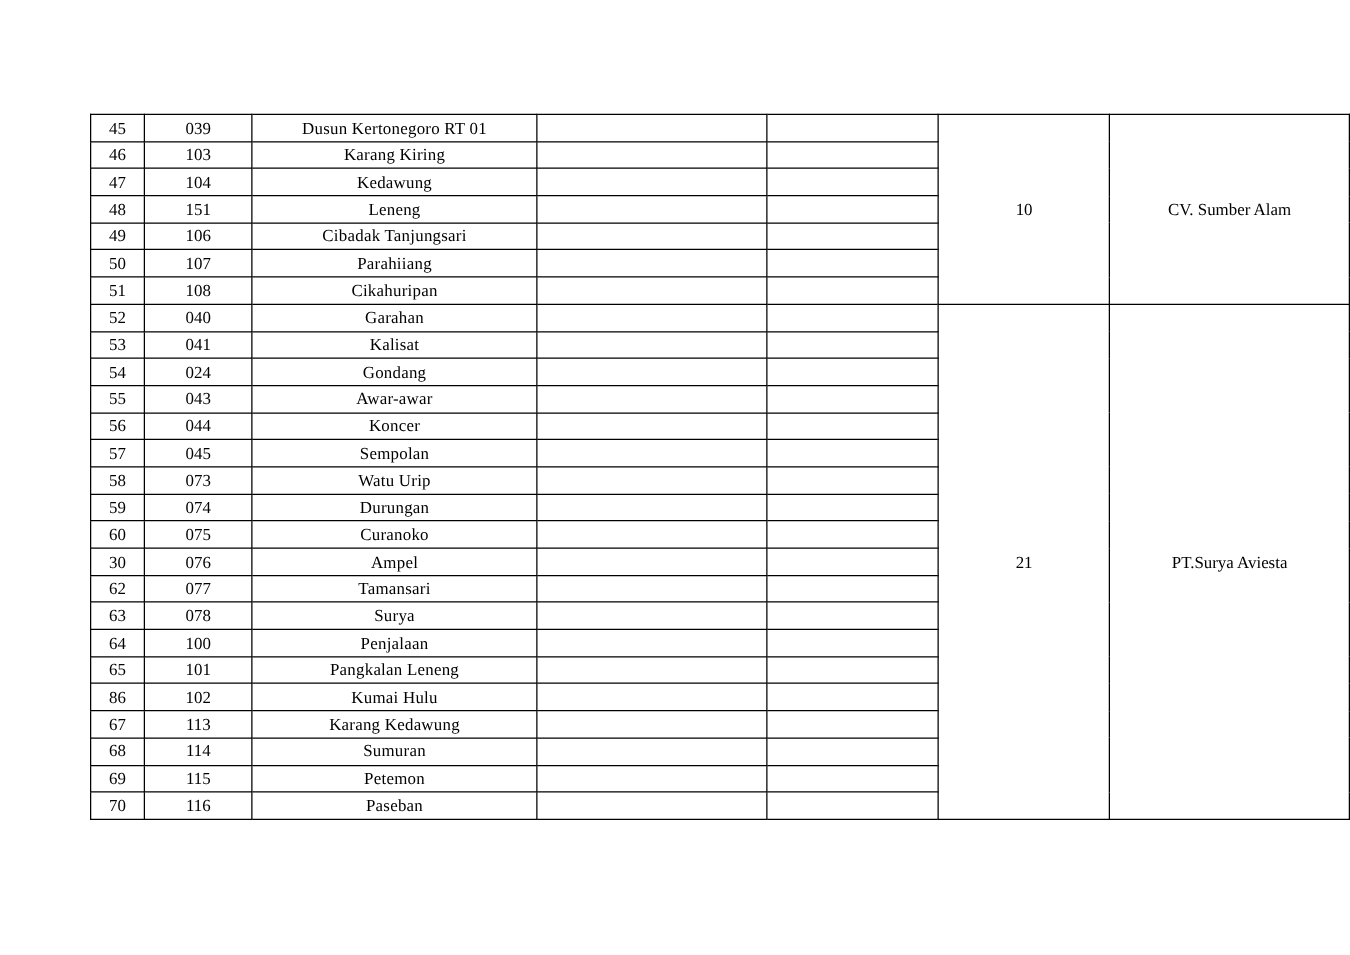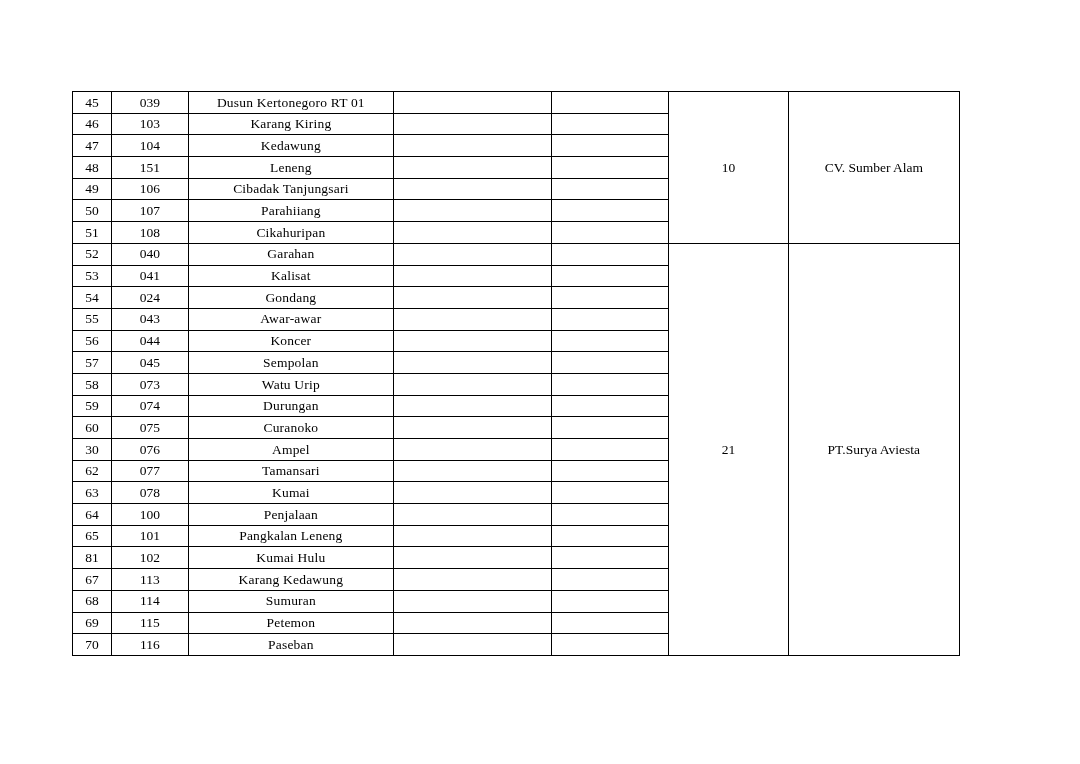--- a/index.html
+++ b/index.html
@@ -12,21 +12,21 @@
     height: 764px;
     font-family: "Liberation Serif", serif;
     color: #000000;
     position: relative;
     overflow: hidden;
   }
   .page {
     position: absolute;
     left: 0;
     top: 0;
-    width: 960px;
+    width: 1080px;
     height: 764px;
   }
   table.doc-table {
     position: absolute;
     left: 72px;
     top: 91px;
     border-collapse: collapse;
     table-layout: fixed;
   }
   table.doc-table td {
@@ -211,40 +211,40 @@
         <tr>
           <td class="cell-no">62</td>
           <td class="cell-code">077</td>
           <td class="cell-name">Tamansari</td>
           <td class="cell-blank"></td>
           <td class="cell-gap"></td>
         </tr>
         <tr>
           <td class="cell-no">63</td>
           <td class="cell-code">078</td>
-          <td class="cell-name">Kumai</td>
+          <td class="cell-name">Surya</td>
           <td class="cell-blank"></td>
           <td class="cell-gap"></td>
         </tr>
         <tr>
           <td class="cell-no">64</td>
           <td class="cell-code">100</td>
           <td class="cell-name">Penjalaan</td>
           <td class="cell-blank"></td>
           <td class="cell-gap"></td>
         </tr>
         <tr>
           <td class="cell-no">65</td>
           <td class="cell-code">101</td>
           <td class="cell-name">Pangkalan Leneng</td>
           <td class="cell-blank"></td>
           <td class="cell-gap"></td>
         </tr>
         <tr>
-          <td class="cell-no">81</td>
+          <td class="cell-no">86</td>
           <td class="cell-code">102</td>
           <td class="cell-name">Kumai Hulu</td>
           <td class="cell-blank"></td>
           <td class="cell-gap"></td>
         </tr>
         <tr>
           <td class="cell-no">67</td>
           <td class="cell-code">113</td>
           <td class="cell-name">Karang Kedawung</td>
           <td class="cell-blank"></td>

